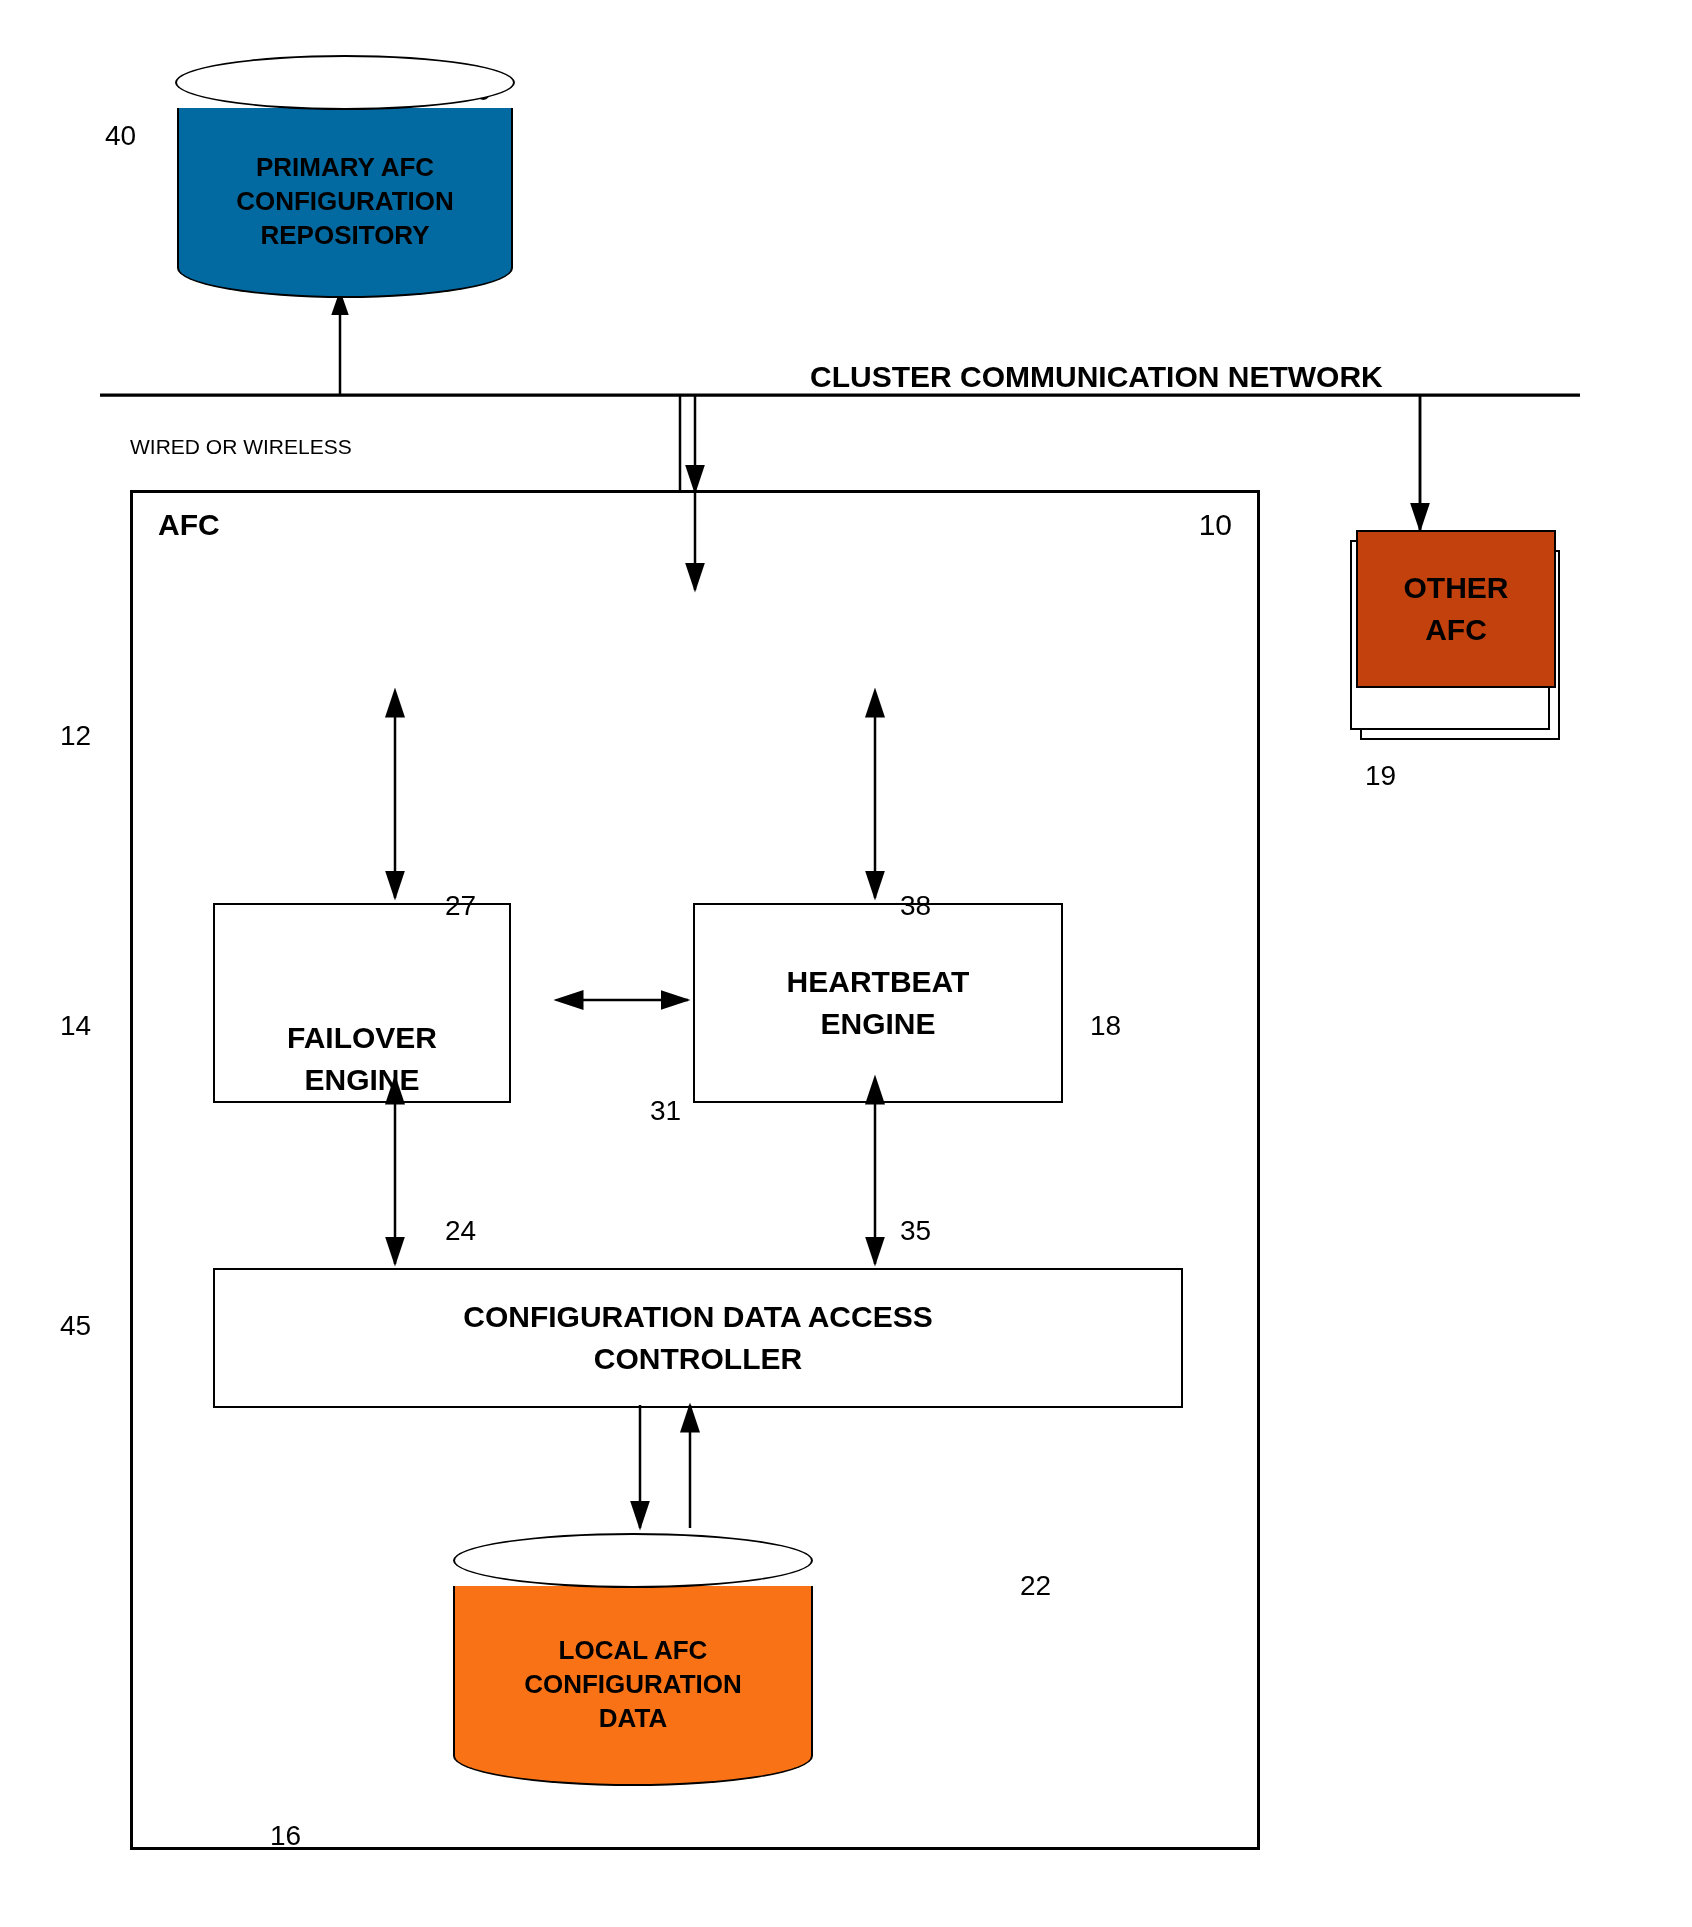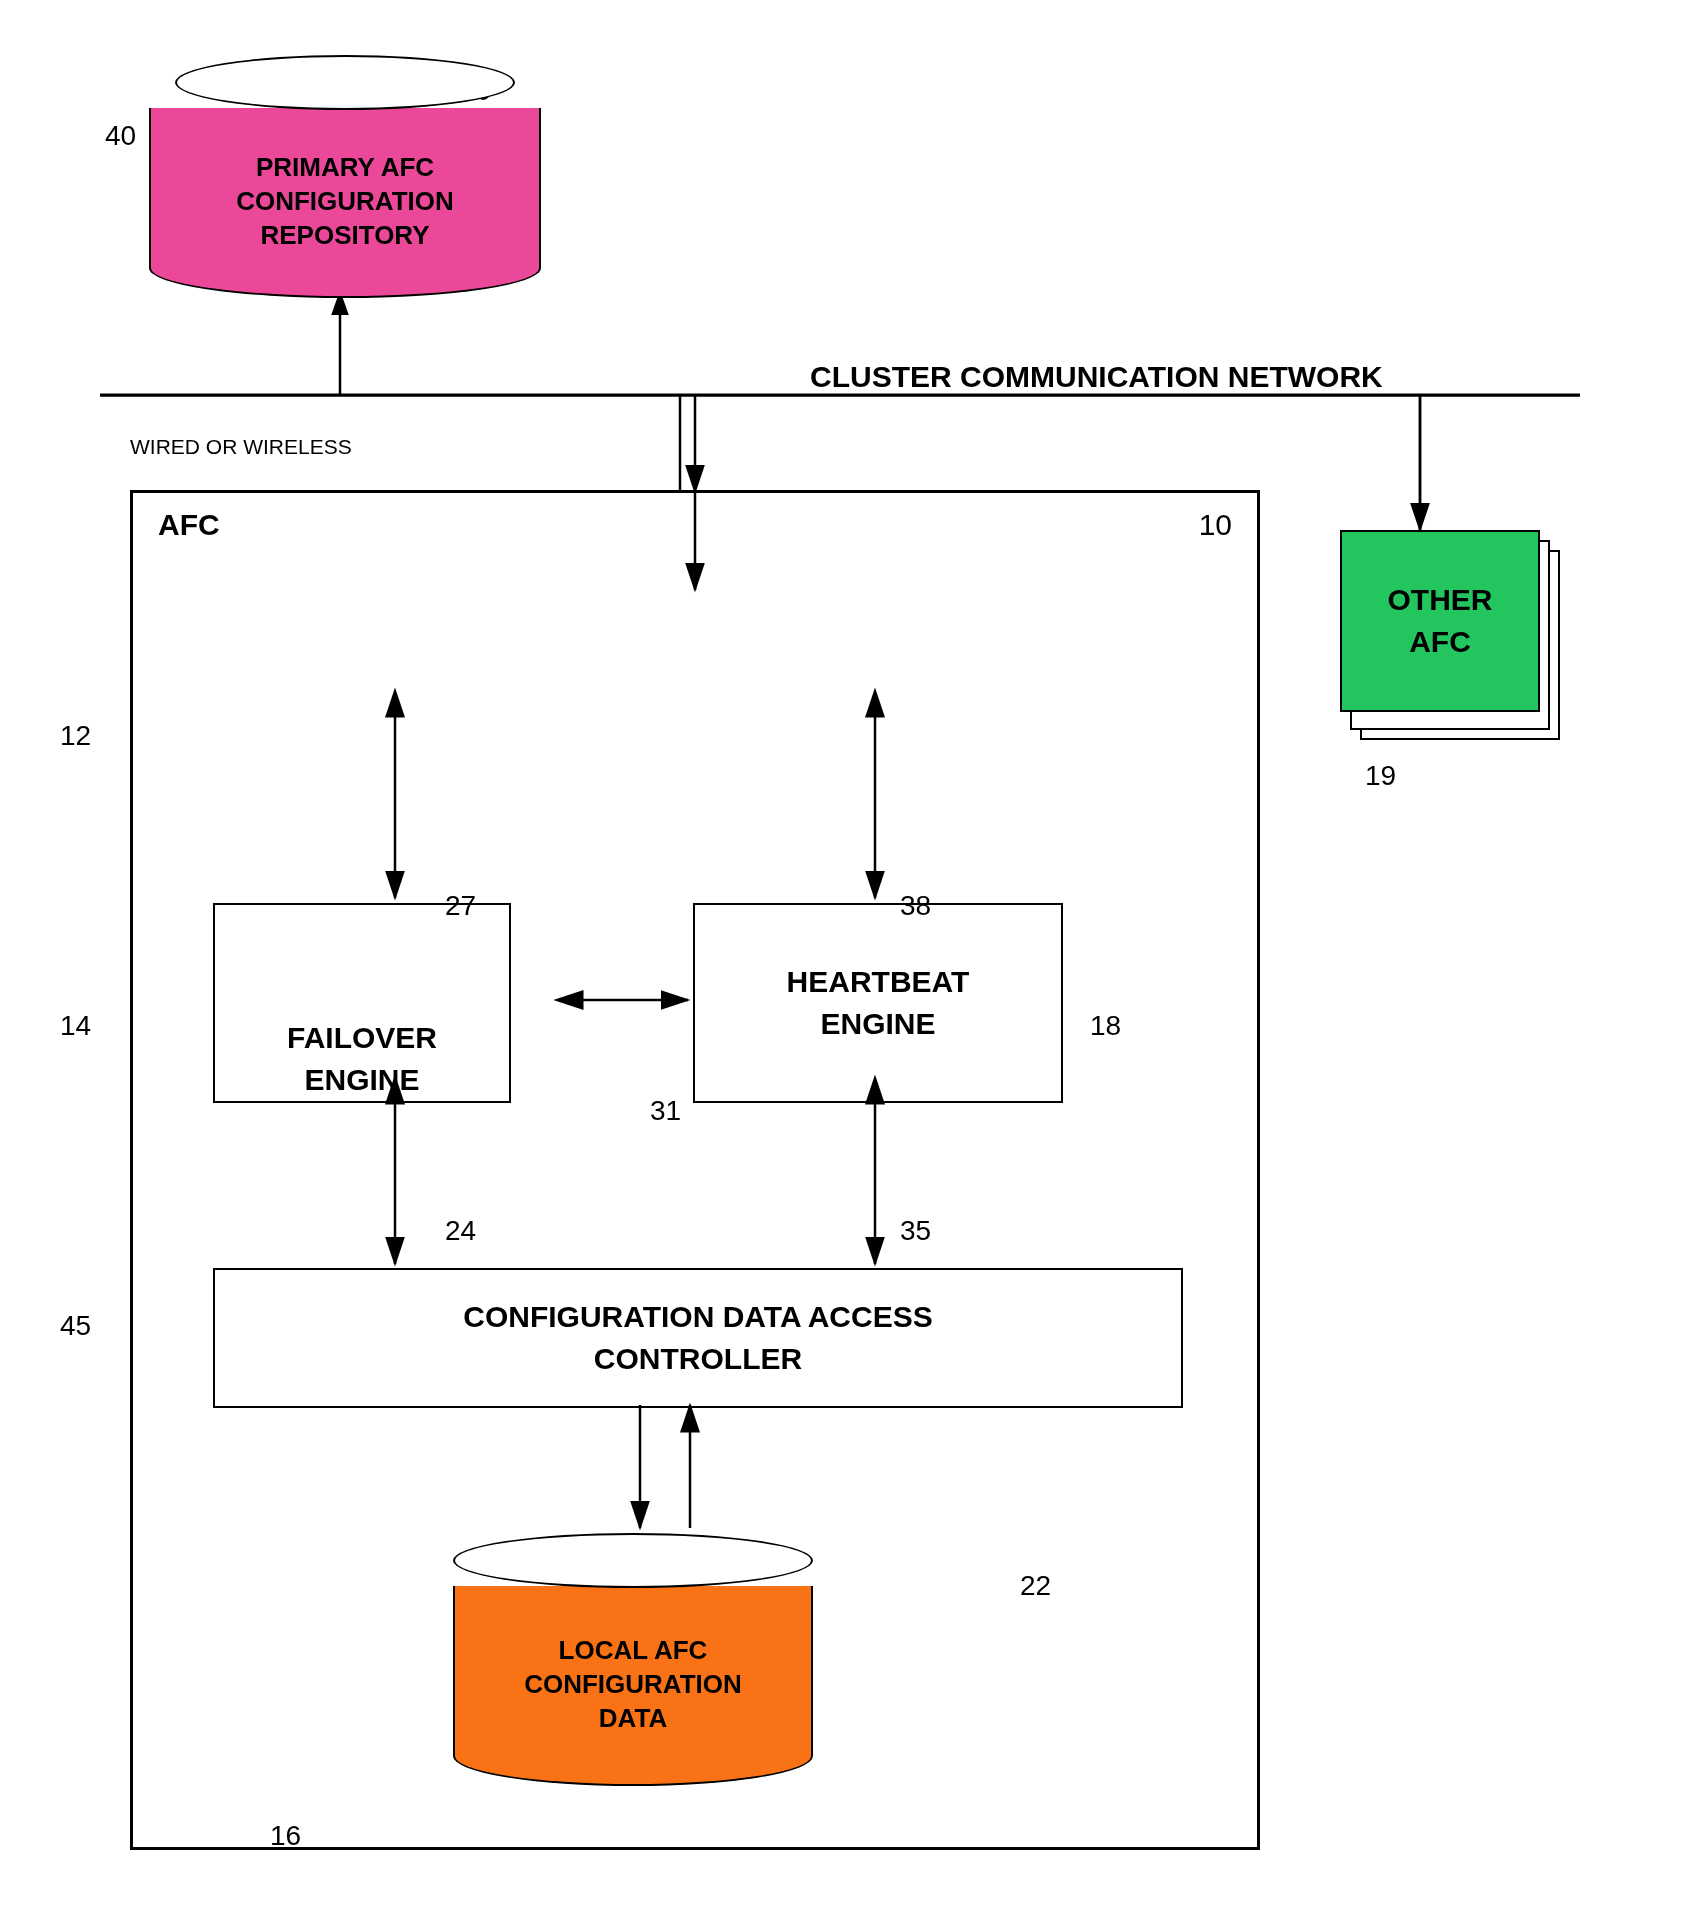--- a/index.html
+++ b/index.html
@@ -96,21 +96,21 @@
   </svg>
 
   <div class="label" style="left:105px; top:120px; font-size:28px;">40</div>
 
   <div class="label" style="left:460px; top:75px; font-size:28px;">20</div>
 
   <div style="position:absolute; left:155px; top:55px; width:380px; display:flex; flex-direction:column; align-items:center;">
 
     <div style="width:340px; height:55px; border:2.5px solid #000; border-radius:50%; background:#fff; position:relative; z-index:2;"></div>
 
-    <div style="width:392px; height:190px; border-left:2.5px solid #000; border-right:2.5px solid #000; border-bottom:2.5px solid #000; border-bottom-left-radius:50% 30px; border-bottom-right-radius:50% 30px; background:#ec4899; display:flex; align-items:center; justify-content:center; text-align:center; margin-top:-2px;">
+    <div style="width:336px; height:190px; border-left:2.5px solid #000; border-right:2.5px solid #000; border-bottom:2.5px solid #000; border-bottom-left-radius:50% 30px; border-bottom-right-radius:50% 30px; background:#0369a1; display:flex; align-items:center; justify-content:center; text-align:center; margin-top:-2px;">
       <span style="font-size:26px; font-weight:bold; line-height:1.3;">PRIMARY AFC<br>CONFIGURATION<br>REPOSITORY</span>
     </div>
   </div>
 
   <div class="label" style="left:810px; top:360px; font-size:30px; font-weight:bold;">CLUSTER COMMUNICATION NETWORK</div>
 
   <div class="label" style="left:130px; top:435px; font-size:21px;">WIRED OR WIRELESS</div>
 
   <div class="afc-outer" style="left:130px; top:490px; width:1130px; height:1360px;">
 
@@ -160,21 +160,21 @@
 
   <div class="label" style="left:445px; top:1215px; font-size:28px;">24</div>
 
   <div class="label" style="left:900px; top:1215px; font-size:28px;">35</div>
 
   <div style="position:absolute; left:1340px; top:530px;">
 
     <div style="position:absolute; left:20px; top:20px; width:200px; height:190px; border:2.5px solid #000; background:#fff;"></div>
     <div style="position:absolute; left:10px; top:10px; width:200px; height:190px; border:2.5px solid #000; background:#fff;"></div>
 
-    <div style="position:absolute; left:0px; top:0px; width:200px; height:182px; border:2.5px solid #000; background:#22c55e; display:flex; align-items:center; justify-content:center; text-align:center;">
+    <div style="position:absolute; left:16px; top:0px; width:200px; height:158px; border:2.5px solid #000; background:#c2410c; display:flex; align-items:center; justify-content:center; text-align:center;">
       <span style="font-size:30px; font-weight:bold; line-height:1.4;">OTHER<br>AFC</span>
     </div>
   </div>
 
   <div class="label" style="left:1365px; top:760px; font-size:28px;">19</div>
 
   <svg style="position:absolute; top:490px; left:130px; width:1130px; height:1360px; pointer-events:none;">
     <defs>
       <marker id="arr" markerWidth="12" markerHeight="8" refX="11" refY="4" orient="auto">
         <polygon points="0 0, 12 4, 0 8" fill="#000"></polygon>

